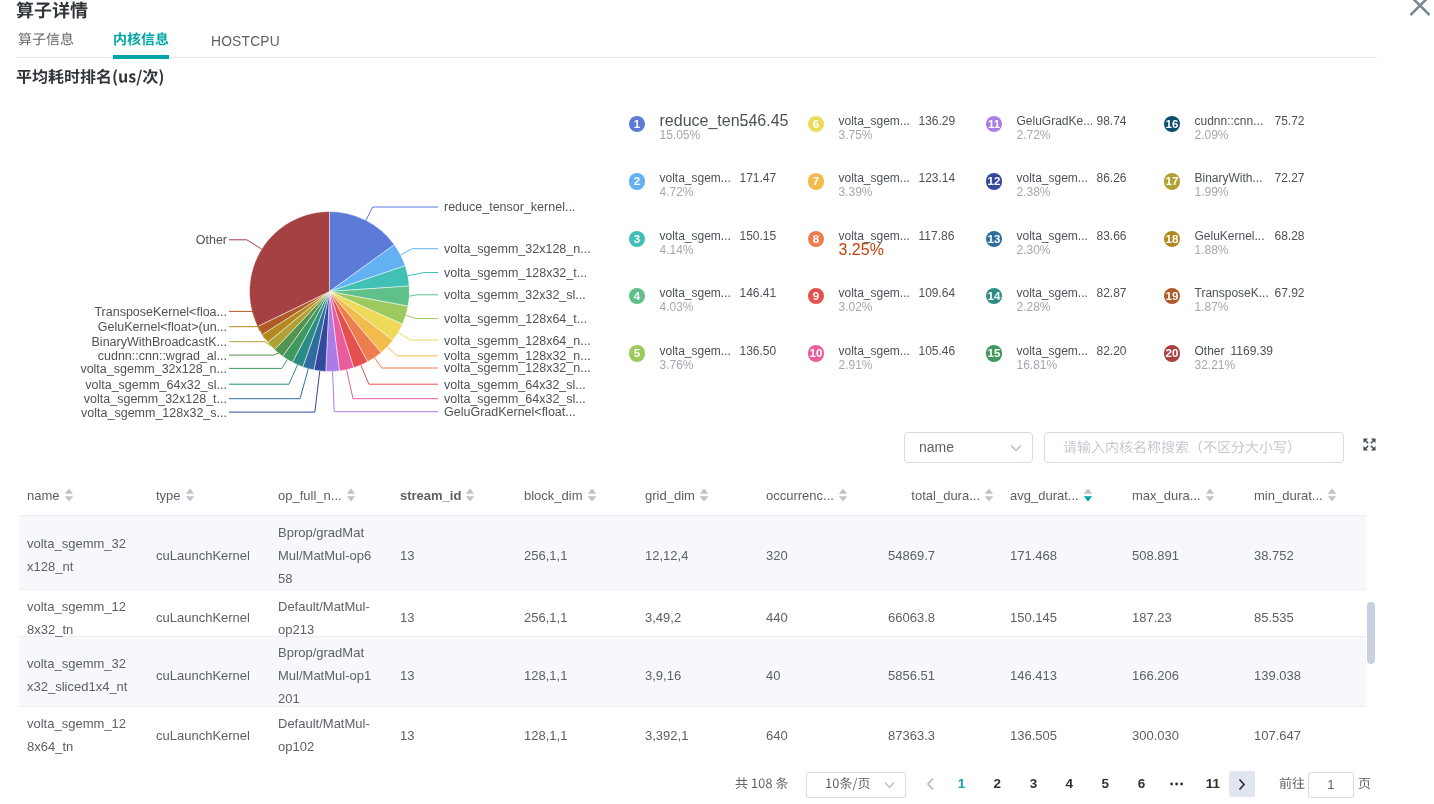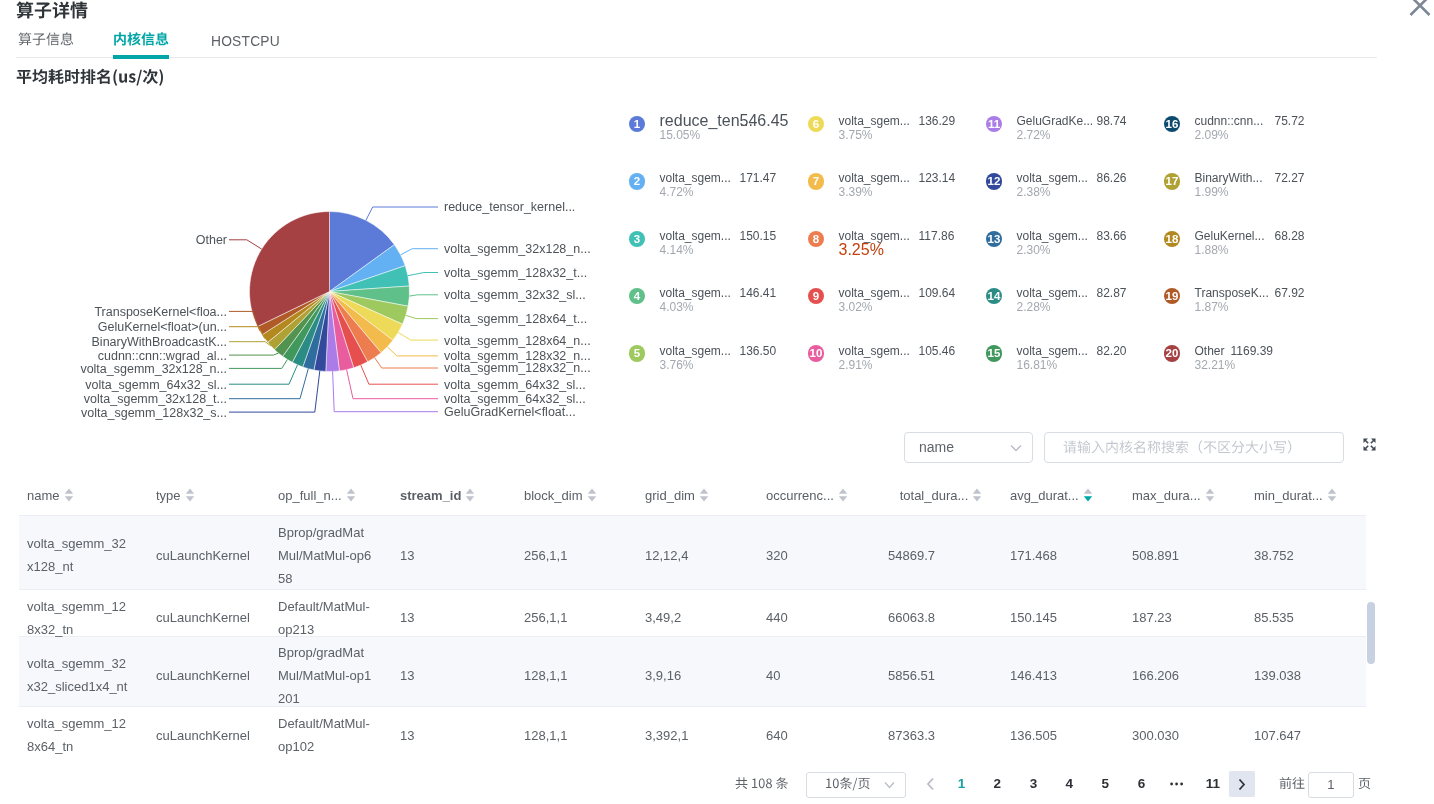--- a/index.html
+++ b/index.html
@@ -199,21 +199,21 @@
               <path d="M0.8 8.3 L9.2 8.3 L5 13.5 Z" fill="#bfc3cc"></path>
             </svg></th>
 <th style="font-weight:normal;text-align:left;padding:0 8px;white-space:nowrap;color:#5a5f66;">grid_dim<svg width="10" height="14" viewBox="0 0 10 14" style="vertical-align:-2px;margin-left:4px">
               <path d="M5 0.5 L9.2 5.7 L0.8 5.7 Z" fill="#bfc3cc"></path>
               <path d="M0.8 8.3 L9.2 8.3 L5 13.5 Z" fill="#bfc3cc"></path>
             </svg></th>
 <th style="font-weight:normal;text-align:left;padding:0 8px;white-space:nowrap;color:#5a5f66;">occurrenc...<svg width="10" height="14" viewBox="0 0 10 14" style="vertical-align:-2px;margin-left:4px">
               <path d="M5 0.5 L9.2 5.7 L0.8 5.7 Z" fill="#bfc3cc"></path>
               <path d="M0.8 8.3 L9.2 8.3 L5 13.5 Z" fill="#bfc3cc"></path>
             </svg></th>
-<th style="font-weight:normal;text-align:center;padding:0 8px;white-space:nowrap;color:#5a5f66;">total_dura...<svg width="10" height="14" viewBox="0 0 10 14" style="vertical-align:-2px;margin-left:4px">
+<th style="font-weight:normal;text-align:right;padding:0 8px;white-space:nowrap;color:#5a5f66;">total_dura...<svg width="10" height="14" viewBox="0 0 10 14" style="vertical-align:-2px;margin-left:4px">
               <path d="M5 0.5 L9.2 5.7 L0.8 5.7 Z" fill="#bfc3cc"></path>
               <path d="M0.8 8.3 L9.2 8.3 L5 13.5 Z" fill="#bfc3cc"></path>
             </svg></th>
 <th style="font-weight:normal;text-align:left;padding:0 8px;white-space:nowrap;color:#5a5f66;margin-left:22px;">avg_durat...<svg width="10" height="14" viewBox="0 0 10 14" style="vertical-align:-2px;margin-left:4px">
               <path d="M5 0.5 L9.2 5.7 L0.8 5.7 Z" fill="#bfc3cc"></path>
               <path d="M0.8 8.3 L9.2 8.3 L5 13.5 Z" fill="#00a5a7"></path>
             </svg></th>
 <th style="font-weight:normal;text-align:left;padding:0 8px;white-space:nowrap;color:#5a5f66;">max_dura...<svg width="10" height="14" viewBox="0 0 10 14" style="vertical-align:-2px;margin-left:4px">
               <path d="M5 0.5 L9.2 5.7 L0.8 5.7 Z" fill="#bfc3cc"></path>
               <path d="M0.8 8.3 L9.2 8.3 L5 13.5 Z" fill="#bfc3cc"></path>

